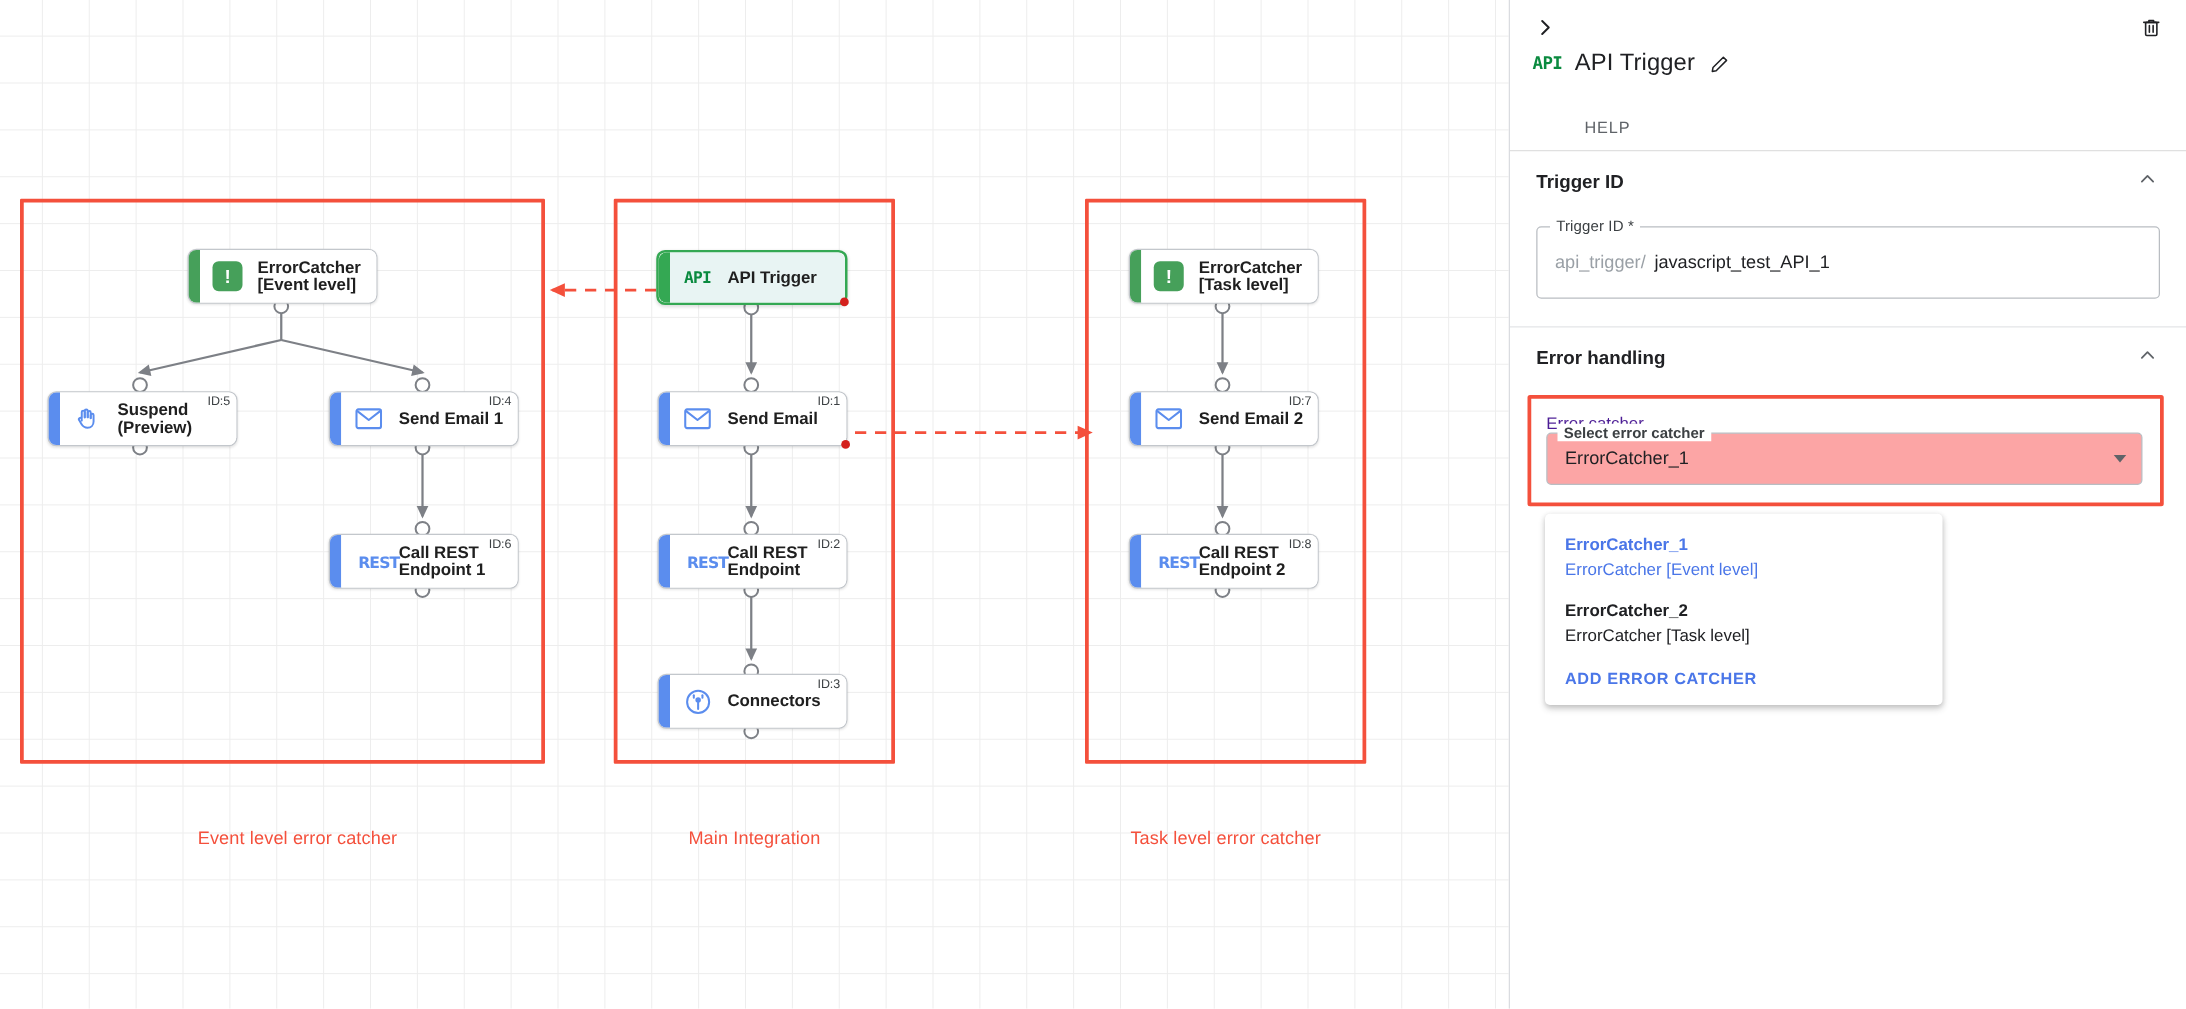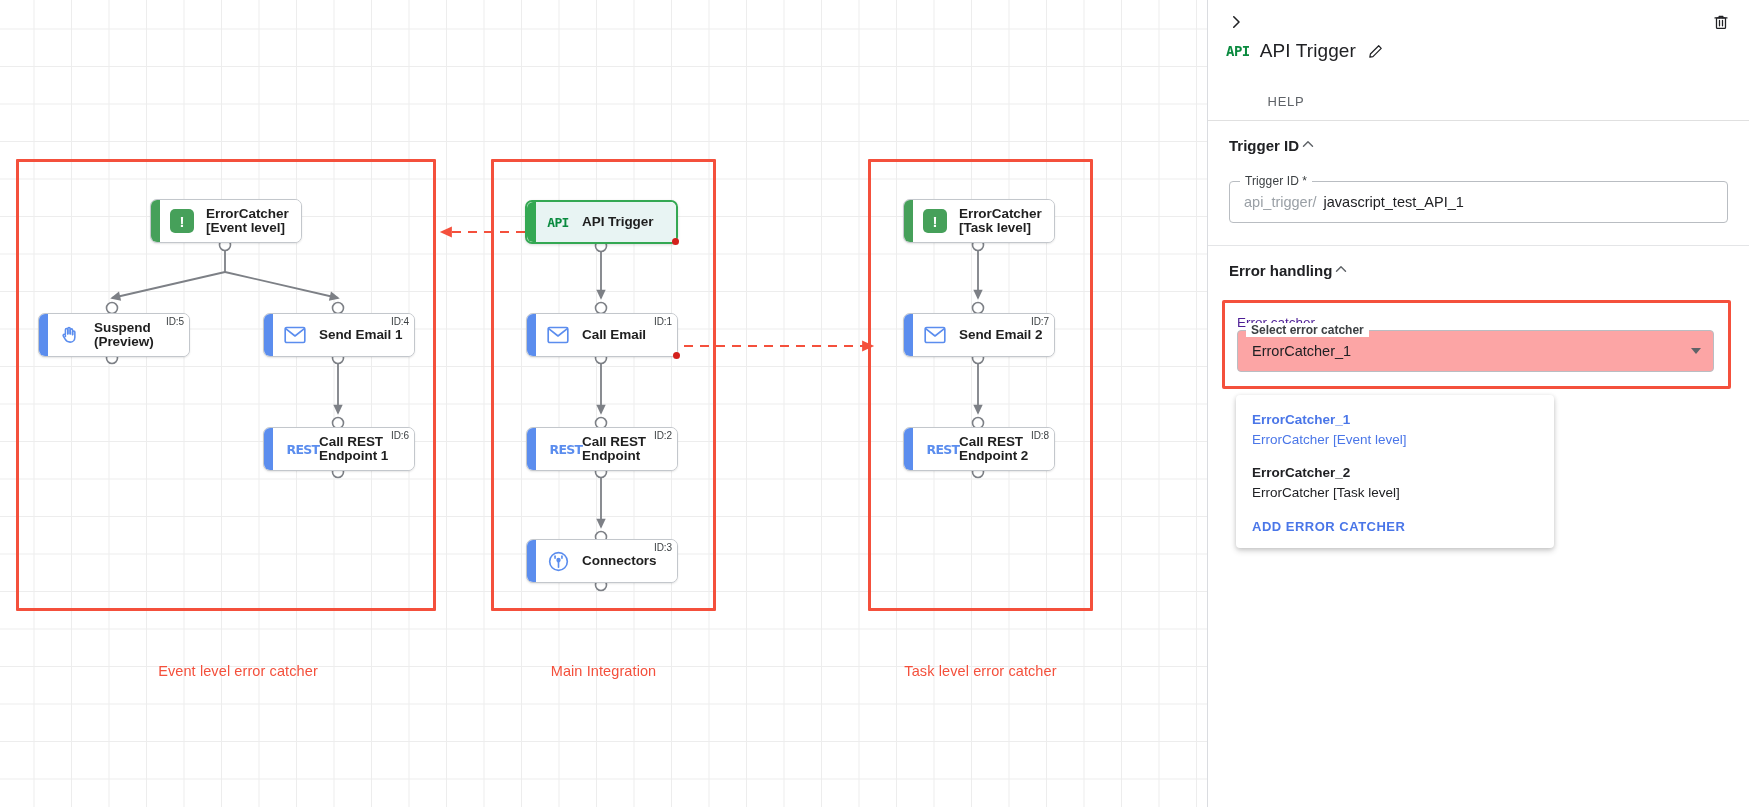--- a/index.html
+++ b/index.html
@@ -202,31 +202,32 @@
 
   
   #panel-body { flex: 1 1 auto; overflow: hidden; position: relative; }
   .section-header {
     height: 48px;
     display: flex; align-items: center;
     padding: 0 22px 0 21px;
     font-size: 15px;
     font-weight: 600;
     color: #202124;
+    justify-content: space-between;
     cursor: pointer;
   }
   .divider { height: 1px; background: #e4e5e7; margin: 0; }
 
   
   .field-wrap { padding: 12px 21px 22px 21px; }
   .outlined {
     position: relative;
     border: 1px solid #b9bdc2;
     border-radius: 4px;
-    height: 42px;
+    height: 58px;
     display: flex; align-items: center;
     padding: 14px 14px;
     background: #fff;
   }
   .outlined .legend {
     position: absolute;
     top: -8px; left: 10px;
     background: #fff;
     padding: 0 5px;
     font-size: 12px;
@@ -435,21 +436,21 @@
 
     <div class="node accent-blue" style="left:526px; top:313px; width:152px;">
       <div class="accent"></div>
       <div class="body">
         <div class="icon">
           <svg width="22" height="18" viewBox="0 0 24 19" fill="none" stroke="#5b8dee" stroke-width="1.8" stroke-linejoin="round">
             <rect x="1.3" y="1.3" width="21.4" height="16.4" rx="1.6"></rect>
             <path d="M1.8 2.6 L12 10.6 L22.2 2.6"></path>
           </svg>
         </div>
-        <div class="label">Call Email</div>
+        <div class="label">Send Email</div>
         <div class="idbadge">ID:1</div>
         <div class="statusdot"></div>
       </div>
     </div>
 
     <div class="node accent-blue" style="left:526px; top:427px; width:152px;">
       <div class="accent"></div>
       <div class="body">
         <div class="icon">
           <span class="rest-glyph">REST</span>

